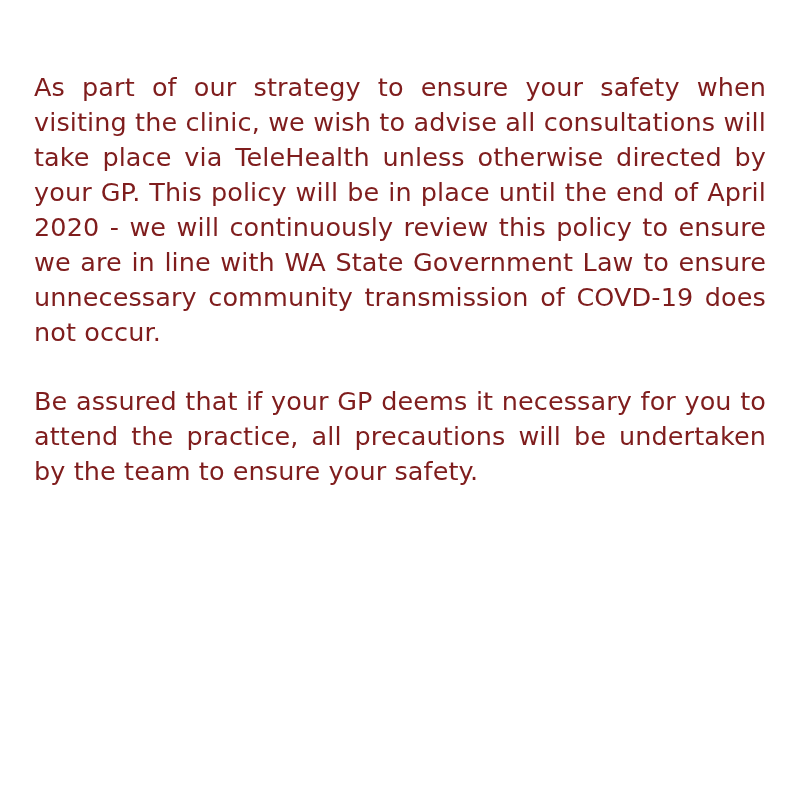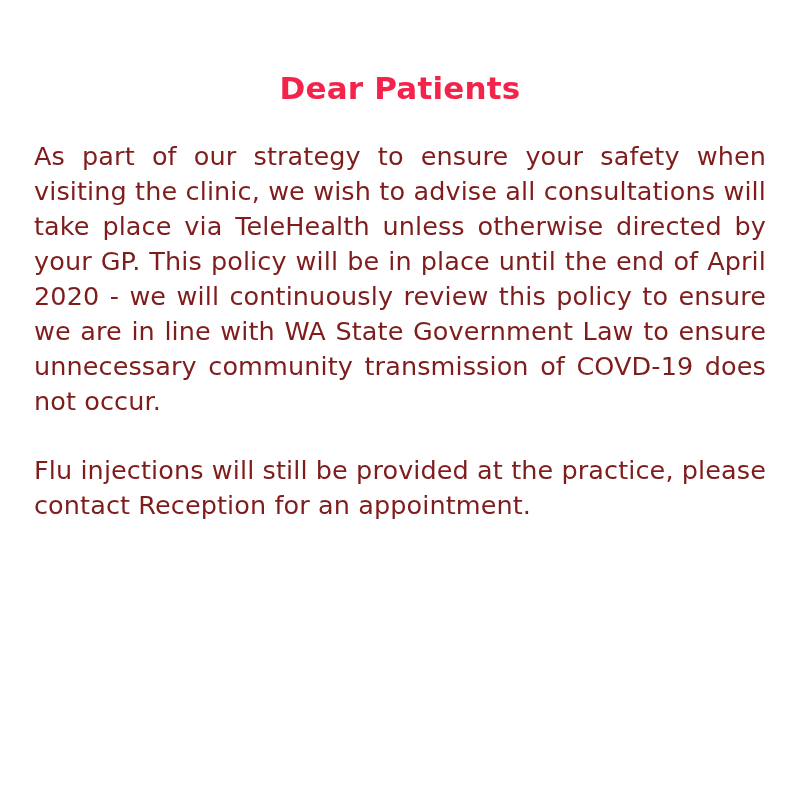--- a/index.html
+++ b/index.html
@@ -38,16 +38,15 @@
     letter-spacing: 0.1px;
   }
   .notice-para:last-child {
     margin-bottom: 0;
   }
 </style>
 </head>
 <body>
 
 <div class="notice">
-  <h1 class="notice-title">Dear Patients</h1>
   <p class="notice-para">As part of our strategy to ensure your safety when visiting the clinic, we wish to advise all consultations will take place via TeleHealth unless otherwise directed by your GP. This policy will be in place until the end of April 2020 - we will continuously review this policy to ensure we are in line with WA State Government Law to ensure unnecessary community transmission of COVD-19 does not occur.</p>
-  <p class="notice-para">Flu injections will still be provided at the practice, please contact Reception for an appointment.</p>
+  <p class="notice-para">Be assured that if your GP deems it necessary for you to attend the practice, all precautions will be undertaken by the team to ensure your safety.</p>
 </div>
 
 </body></html>

